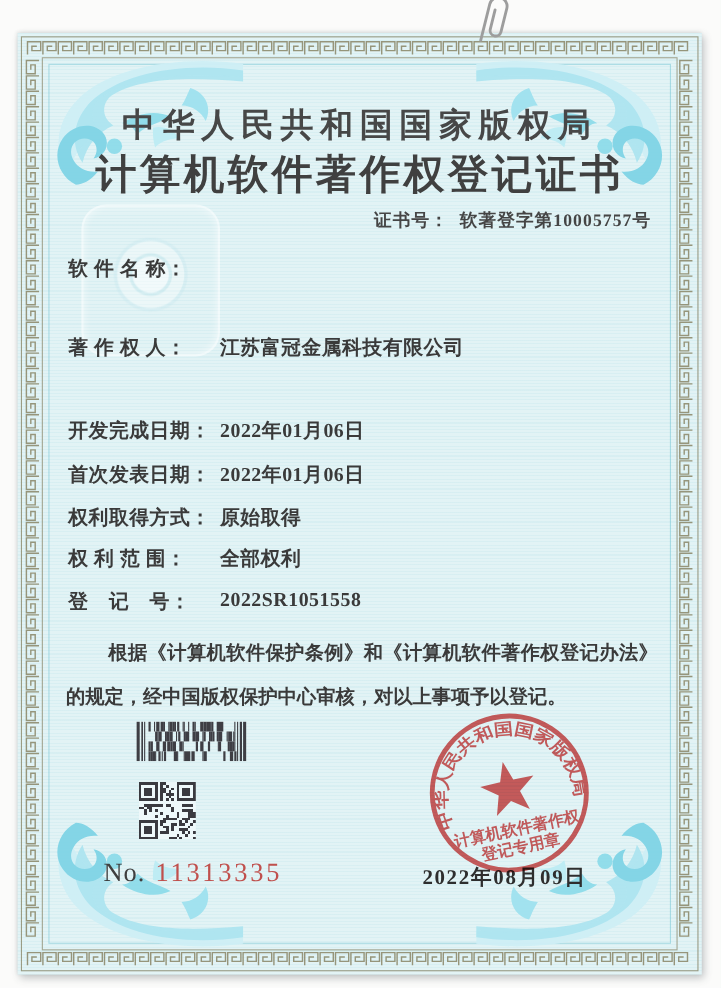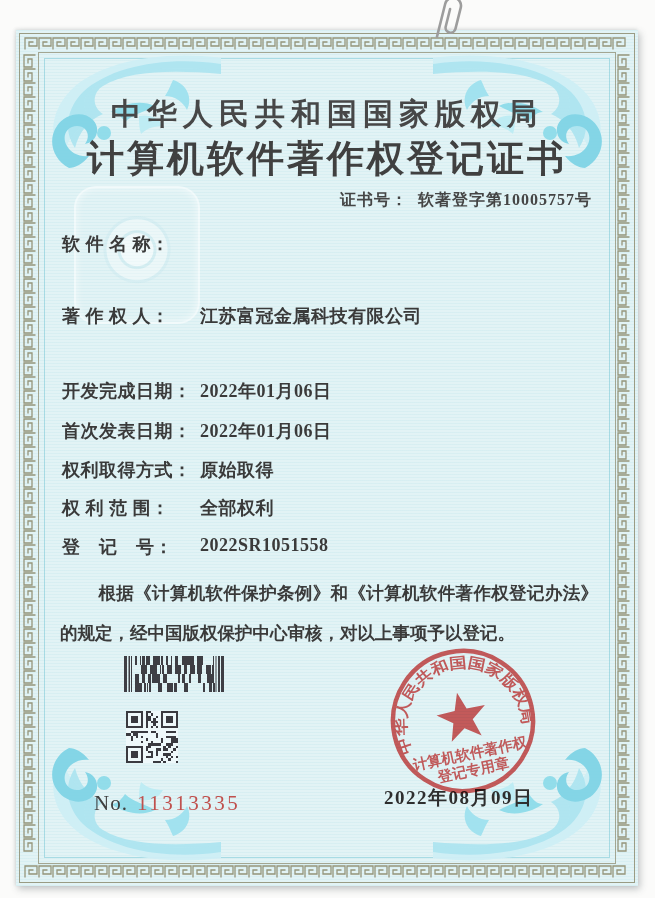--- a/index.html
+++ b/index.html
@@ -34,21 +34,21 @@
   .certno{top:160px;right:46px;font-size:16px;font-weight:bold;letter-spacing:1px;color:#454545;}
   .certno .lab{margin-right:10px;}
   .frow{position:absolute;left:46px;display:flex;font-weight:bold;font-size:18px;letter-spacing:0.5px;color:#3a3a3a;}
   .frow .lab{width:138px;flex:none;}
   .frow .val{white-space:pre-line;}
   .namelines{line-height:25px;}
   .statement{position:absolute;left:44px;right:40px;top:543px;font-size:17.5px;font-weight:bold;
     line-height:40px;text-align:justify;text-indent:2.2em;color:#3a3a3a;}
   .barcode{position:absolute;left:108px;top:626px;}
   .qr{position:absolute;left:110px;top:681px;}
-  .serial{position:absolute;left:78px;top:751px;font-size:21px;color:#3f3f3f;letter-spacing:1px;margin-top:10px;}
+  .serial{position:absolute;left:78px;top:751px;font-size:24px;color:#3f3f3f;letter-spacing:1px;}
   .serial .num{color:var(--c-serial_red,#c0504d);margin-left:9px;letter-spacing:2.5px;}
   .issuedate{position:absolute;left:368px;top:755px;font-size:19px;font-weight:bold;letter-spacing:1.5px;color:#2e2e2e;}
   .stamp{position:absolute;left:372px;top:616px;width:150px;height:150px;transform:rotate(-12deg);
     opacity:0.92;mix-blend-mode:multiply;}
   .paperclip{position:absolute;left:428px;top:-6px;transform:rotate(14deg);}
 </style>
 </head>
 <body>
 
 <div class="photo">

